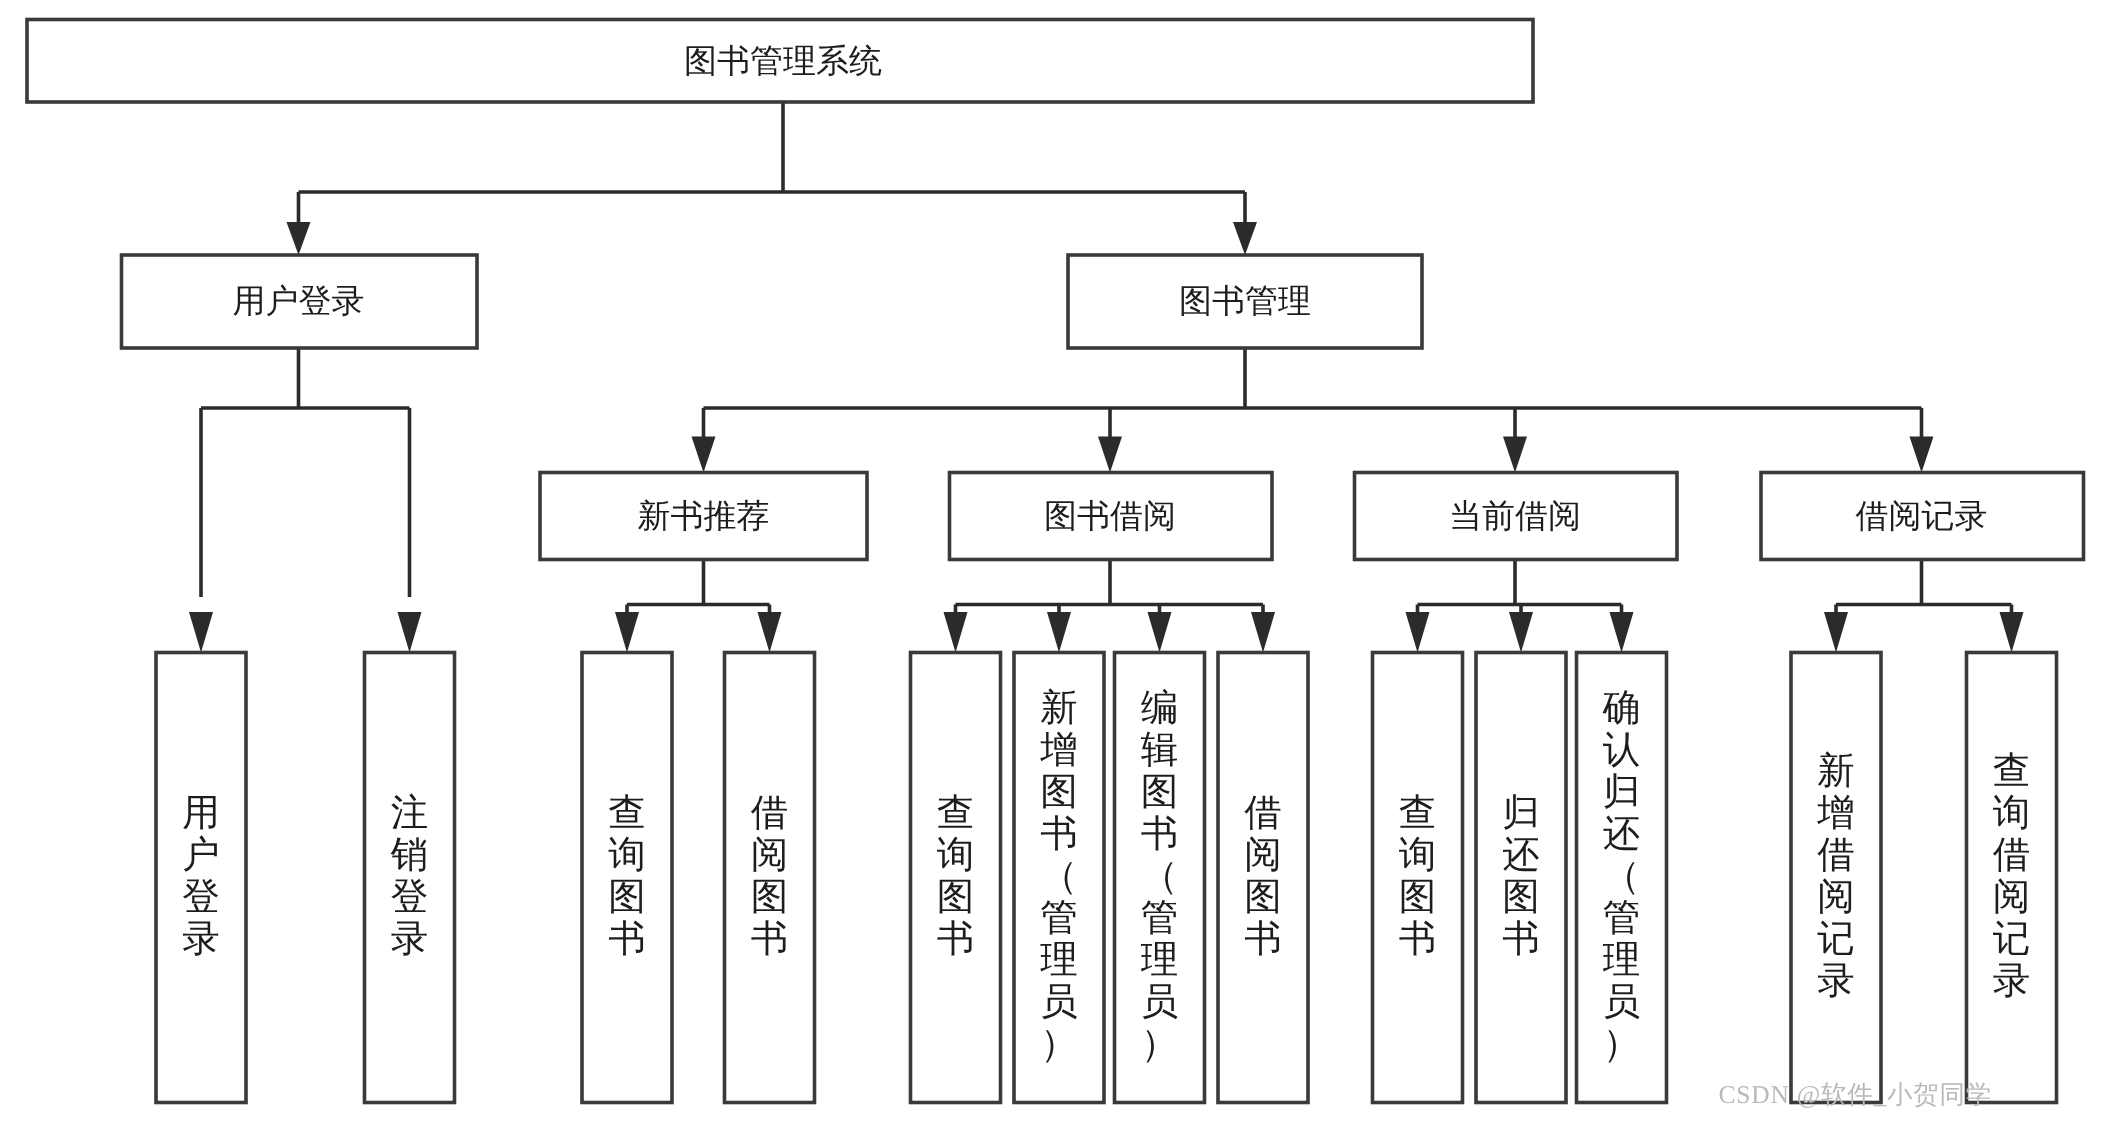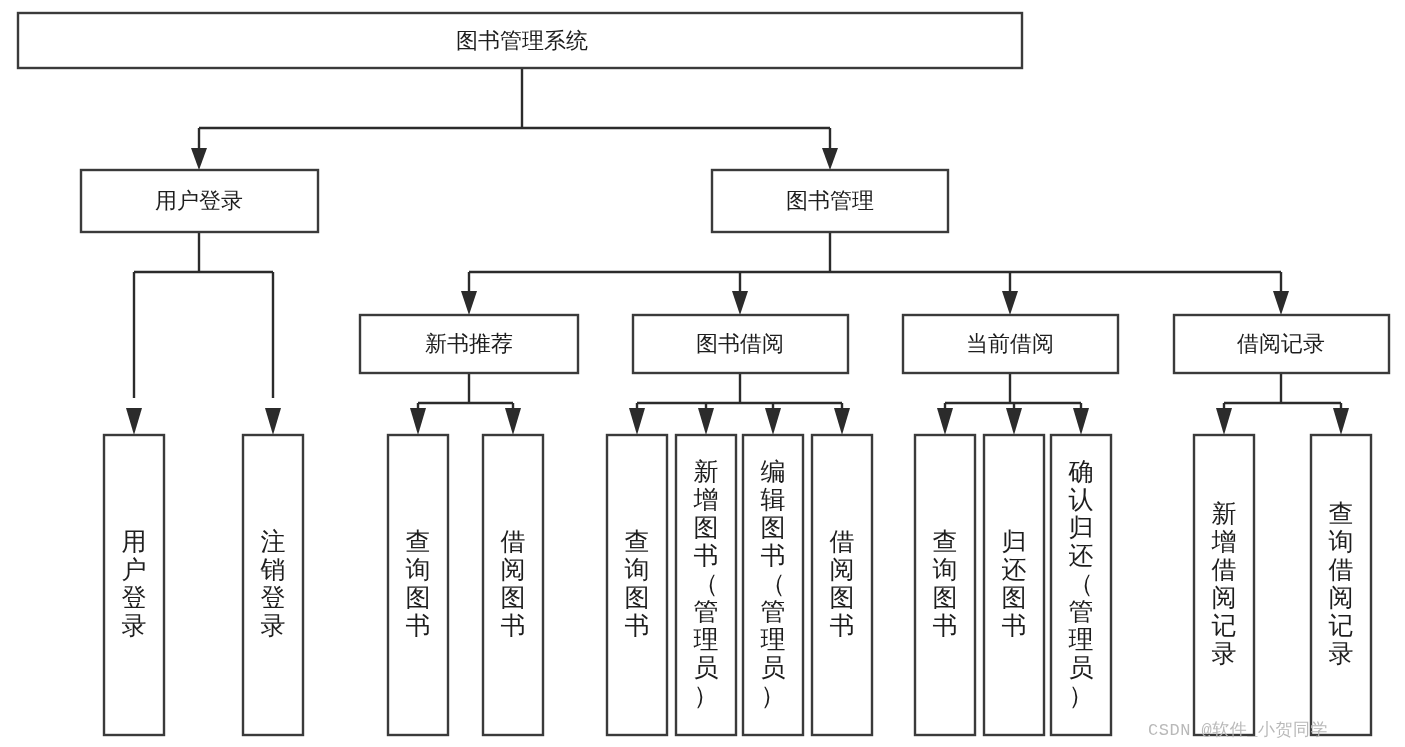--- a/index.html
+++ b/index.html
@@ -53,21 +53,21 @@
   .node-label-vertical {
     font-family: "DejaVu Sans", "Liberation Sans", sans-serif;
     fill: #1d1d1d;
     font-size: 25px;
     text-anchor: middle;
   }
   .watermark {
     position: absolute;
     right: 8px;
     bottom: 6px;
-    font-family: Liberation Mono, monospace;
+    font-family: Liberation Serif, serif;
     font-size: 17px;
     color: #b9b9b9;
     letter-spacing: 0.5px;
     white-space: nowrap;
     user-select: none;
   }
 </style>
 </head>
 <body>
 

